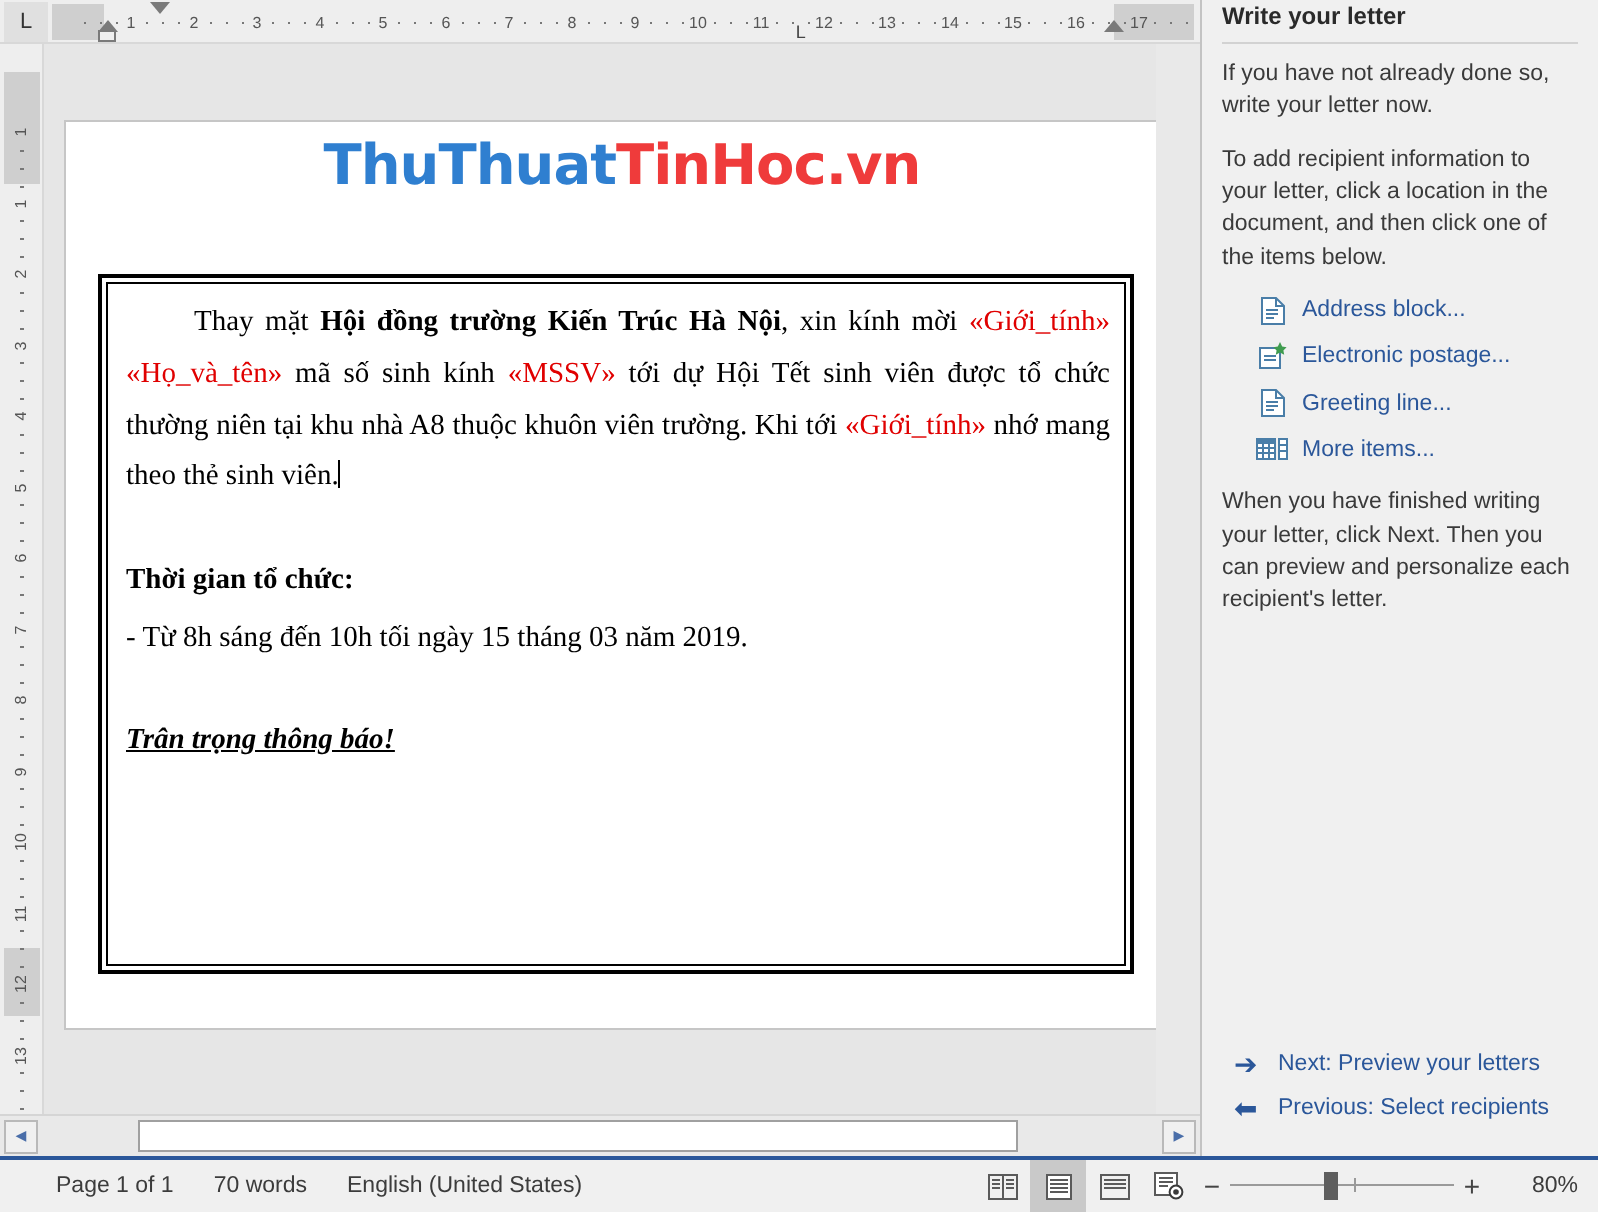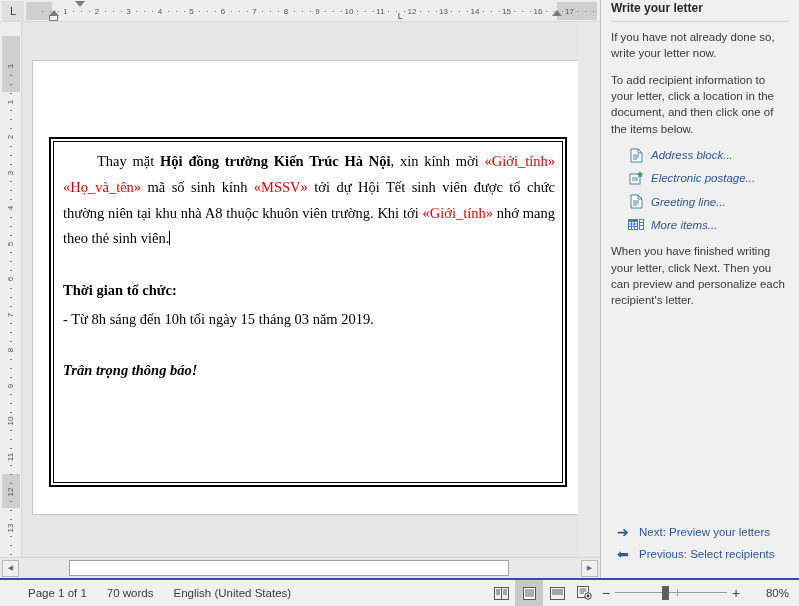--- a/index.html
+++ b/index.html
@@ -158,20 +158,21 @@
   }
   #time-line {
     font-size: 14.5px;
     margin-top: 12px;
   }
   #closing {
     font-size: 14.5px;
     font-weight: bold;
     font-style: italic;
     margin-top: 34px;
+    text-decoration: underline;
   }
   .caret {
     display: inline-block;
     width: 1px; height: 14px;
     background: #000;
     vertical-align: -2px;
   }
 
   
   #watermark {
@@ -301,21 +302,21 @@
   }
   #sec-head {
     font-weight: bold;
     font-size: 12px;
     color: #2a2a2a;
     padding-bottom: 4px;
     border-bottom: 1px solid #d2d2d2;
     margin-bottom: 7px;
   }
   .p-text { margin-bottom: 10px; }
-  .link-list { margin: 2px 0 10px 16px; font-style: italic; }
+  .link-list { margin: 2px 0 10px 16px; }
   .link-row {
     display: flex; align-items: center;
     margin-bottom: 7px;
   }
   .link-icon {
     width: 18px; height: 16px;
     margin-right: 6px;
     display: flex; align-items: center; justify-content: center;
   }
   .link-text {
@@ -498,20 +499,23 @@
       <div class="vr-dot" style="top: 487.75px;"></div>
       <div class="vr-dot" style="top: 496.625px;"></div>
       <div class="vr-mark" style="top: 505.5px;">13</div>
       <div class="vr-dot" style="top: 514.375px;"></div>
       <div class="vr-dot" style="top: 523.25px;"></div>
       <div class="vr-dot" style="top: 532.125px;"></div>
     </div>
 
   <div id="doc-area">
 
+    <div id="watermark">
+      <span id="wm-a">ThuThuat</span><span id="wm-b">TinHoc.vn</span>
+    </div>
 
     <div id="page">
       <div id="page-border-outer">
         <div id="page-border-inner"></div>
       </div>
 
       <div id="doc-content">
 
         <div id="doc-para">
           <span>Thay mặt </span><span class="b">Hội đồng trường Kiến Trúc Hà Nội</span><span>, xin kính mời </span><span class="mergefield">«Giới_tính»</span>

